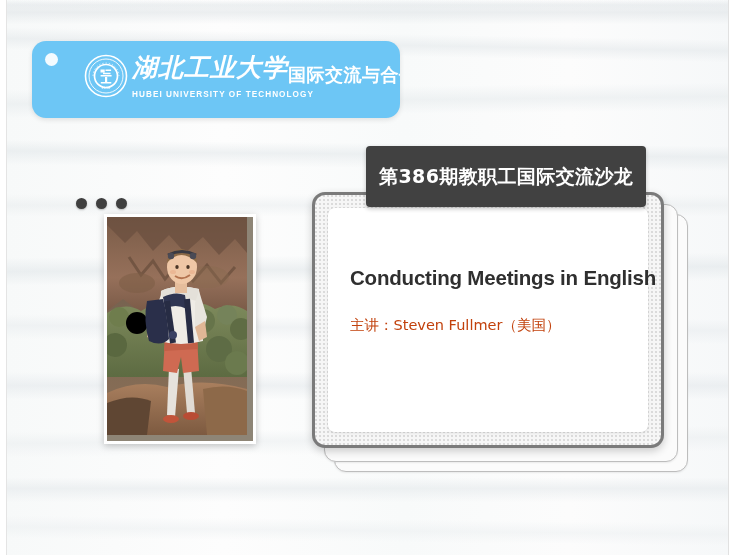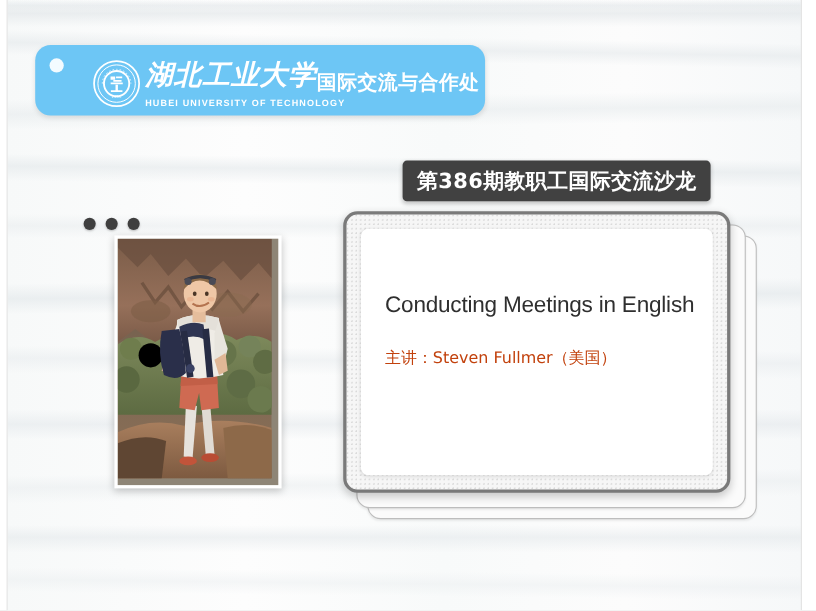--- a/index.html
+++ b/index.html
@@ -44,28 +44,27 @@
     border-left: 1px solid #e4e4e4;
     border-right: 1px solid #e1e1e1;
   }
 
   
   .header-banner {
     position: absolute;
     left: 32px;
     top: 41px;
     width: 368px;
-    height: 64px;
+    height: 77px;
     background: #6dc6f5;
     border-radius: 14px 14px 14px 14px;
     box-shadow: 0 2px 5px rgba(0,0,0,0.10);
     display: flex;
     align-items: center;
     overflow: hidden;
-    padding-left: 41px;
   }
   .banner-dot {
     position: absolute;
     left: 13px;
     top: 12px;
     width: 13px;
     height: 13px;
     border-radius: 50%;
     background: #ffffff;
     opacity: .92;
@@ -116,21 +115,21 @@
     letter-spacing: 0.5px;
     white-space: nowrap;
   }
 
   
   .title-ribbon {
     position: absolute;
     left: 366px;
     top: 146px;
     height: 37px;
-    padding: 0 13px;
+    padding: 12px 13px;
     background: #414141;
     border-radius: 4px;
     display: flex;
     align-items: center;
     box-shadow: 0 2px 4px rgba(0,0,0,0.22);
     z-index: 6;
   }
   .title-ribbon-text {
     font-family: "DejaVu Sans", "Liberation Sans", sans-serif;
     font-size: 19px;
@@ -224,21 +223,21 @@
     border-radius: 7px;
     box-shadow: 0 1px 3px rgba(0,0,0,0.10);
     padding: 0 22px;
     box-sizing: border-box;
   }
   .talk-title {
     margin-top: 58px;
     text-align: center;
     font-family: "Liberation Sans", sans-serif;
     font-size: 20.5px;
-    font-weight: 400;
+    font-weight: 700;
     color: #2f2f2f;
     letter-spacing: -0.2px;
     white-space: nowrap;
   }
   .detail-line {
     margin-top: 18px;
     font-family: "DejaVu Sans", "Liberation Sans", sans-serif;
     font-size: 14.5px;
     color: #c2410c;
     white-space: nowrap;

